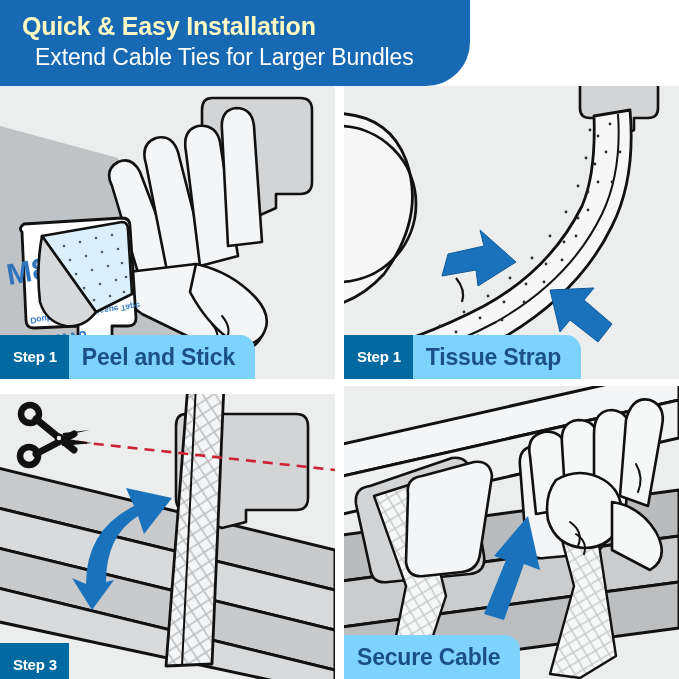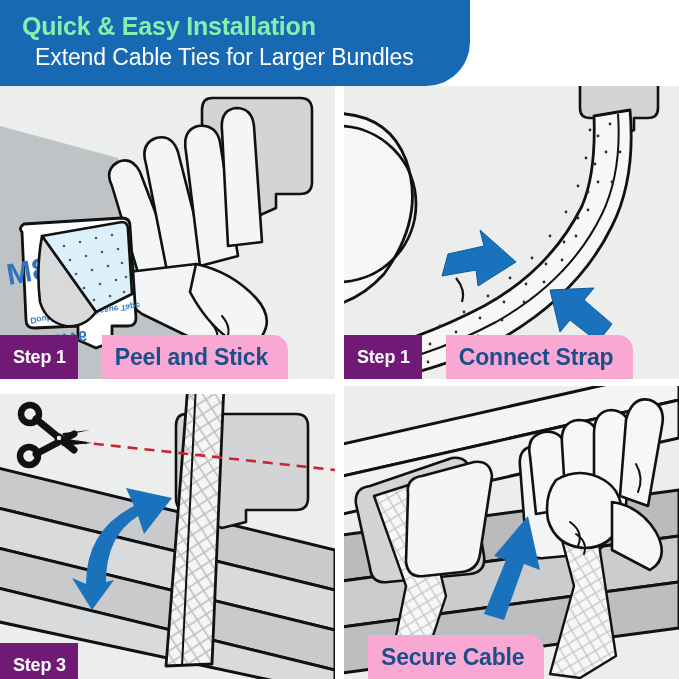--- a/index.html
+++ b/index.html
@@ -18,21 +18,21 @@
   
   .header {
     position:absolute; left:0; top:0;
     width:470px; height:86px;
     background:#1769b3;
     border-bottom-right-radius:44px;
     padding:10px 0 0 22px;
     z-index:30;
   }
   .header-title {
-    color:#86efac;
+    color:#fef9c3;
     font-size:25px;
     font-weight:bold;
     letter-spacing:-0.2px;
     line-height:32px;
     white-space:nowrap;
   }
   .header-subtitle {
     color:#ffffff;
     font-size:23px;
     font-weight:normal;
@@ -64,36 +64,35 @@
   
   .step-label {
     position:absolute;
     left:0; bottom:0;
     height:44px;
     display:flex;
     align-items:stretch;
     z-index:20;
   }
   .step-badge {
-    background:#701a75;
+    background:#0369a1;
     color:#ffffff;
-    font-size:18px;
+    font-size:15px;
     font-weight:bold;
     line-height:44px;
     padding:0 12px 0 13px;
     white-space:nowrap;
     letter-spacing:-0.2px;
   }
   .step-text-wrap {
-    background:#f9a8d4;
+    background:#7dd3fc;
     border-top-right-radius:15px;
     padding:0 20px 0 13px;
     display:flex;
     align-items:center;
-    margin-left:24px;
   }
   .step-text {
     color:#1a4f8a;
     font-size:23px;
     font-weight:bold;
     line-height:44px;
     white-space:nowrap;
     letter-spacing:-0.2px;
   }
 
@@ -263,21 +262,21 @@
           </g>
 
           <g fill="#1a72bd" stroke="#0d5a9c" stroke-width="1">
             <path d="M268 238 L240 214 L250 202 L206 204 L216 246 L226 234 L254 256 Z"></path>
           </g>
         </svg>
       </div>
       <div class="step-label">
         <div class="step-badge">Step 1</div>
         <div class="step-text-wrap">
-          <span class="step-text">Connect Strap</span>
+          <span class="step-text">Tissue Strap</span>
         </div>
       </div>
     </div>
 
     <div class="panel panel-3">
       <div class="panel-art">
         <svg viewBox="0 0 335 293" xmlns="http://www.w3.org/2000/svg">
           <defs>
             <pattern id="xhatch3" width="15" height="15" patternUnits="userSpaceOnUse" patternTransform="rotate(12)">
               <rect width="15" height="15" fill="#f4f5f6"></rect>

